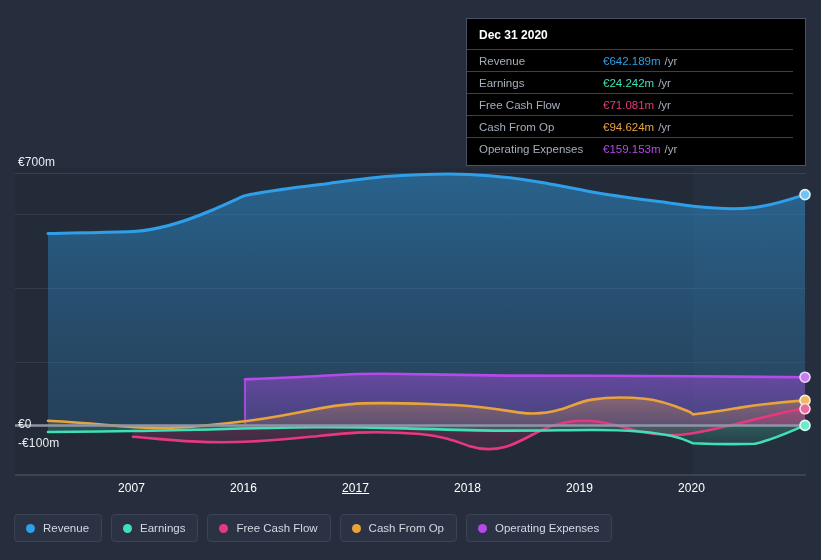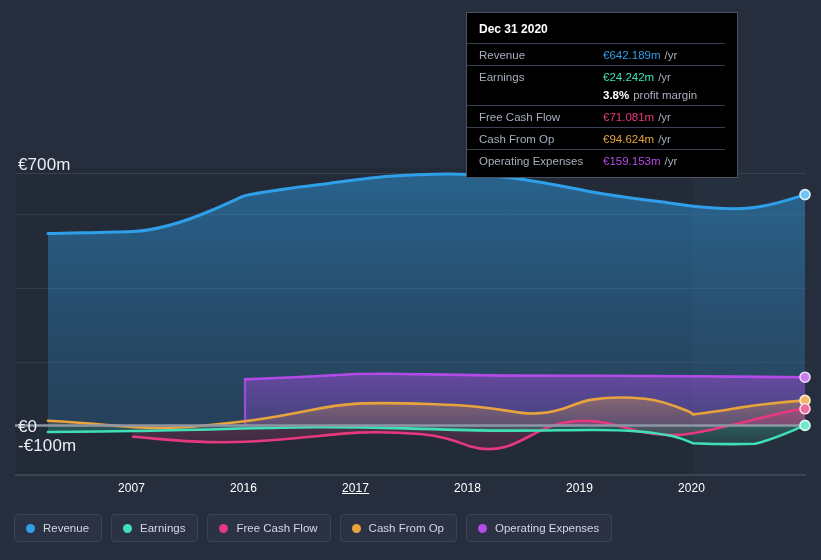--- a/index.html
+++ b/index.html
@@ -28,34 +28,34 @@
     position: absolute;
     left: 0; top: 0;
     width: 821px;
     height: 560px;
   }
 
   
   .axis-label {
     position: absolute;
     color: #e9ecf1;
-    font-size: 17px;
+    font-size: 12px;
     letter-spacing: .1px;
     white-space: nowrap;
     pointer-events: none;
   }
   .y-label { left: 18px; }
   .x-label { color: #ffffff; font-size: 12px; }
 
   
   #tooltip {
     position: absolute;
     left: 466px;
-    top: 12px;
-    width: 272px;
+    top: 18px;
+    width: 340px;
     background: #000000;
     border: 1px solid #4a5161;
     box-sizing: border-box;
     padding: 8px 12px 6px 0;
     font-size: 11.5px;
   }
   #tooltip .tt-title {
     color: #ffffff;
     font-weight: bold;
     font-size: 12px;
@@ -279,25 +279,20 @@
       <span class="tt-val" style="color:#2e9fe8">€642.189m</span>
       <span class="tt-unit">/yr</span>
     </div>
 
     <div class="tt-row">
       <span class="tt-key">Earnings</span>
       <span class="tt-val" style="color:#3fe0b6">€24.242m</span>
       <span class="tt-unit">/yr</span>
     </div>
 
-    <div class="tt-row noline">
-      <span class="tt-key"></span>
-      <span class="tt-margin-val">3.8%</span>
-      <span class="tt-margin-note">profit margin</span>
-    </div>
 
     <div class="tt-row">
       <span class="tt-key">Free Cash Flow</span>
       <span class="tt-val" style="color:#e6397d">€71.081m</span>
       <span class="tt-unit">/yr</span>
     </div>
 
     <div class="tt-row">
       <span class="tt-key">Cash From Op</span>
       <span class="tt-val" style="color:#e8a33d">€94.624m</span>

